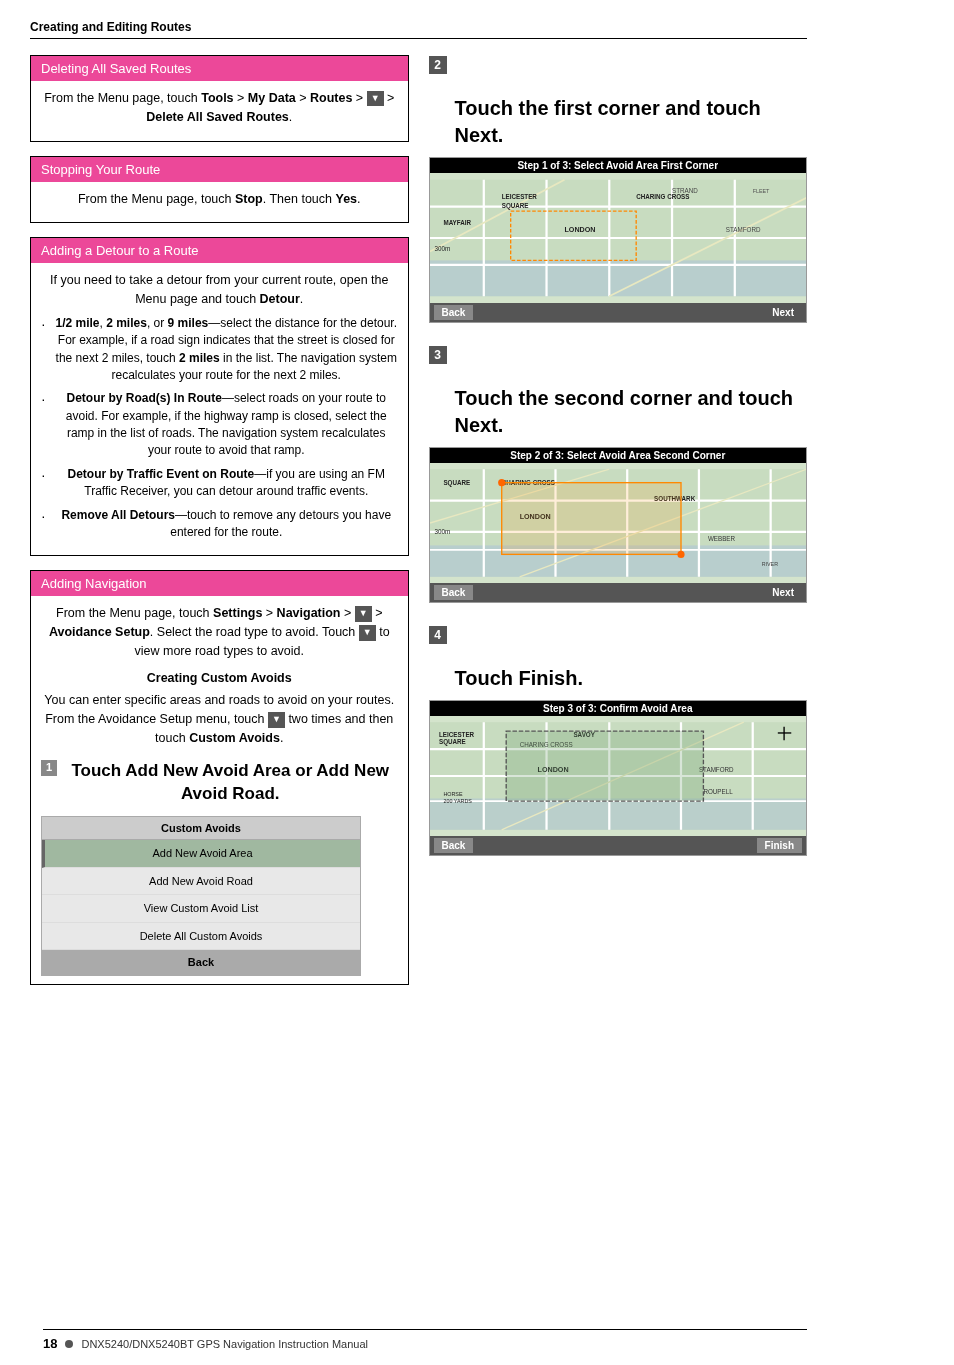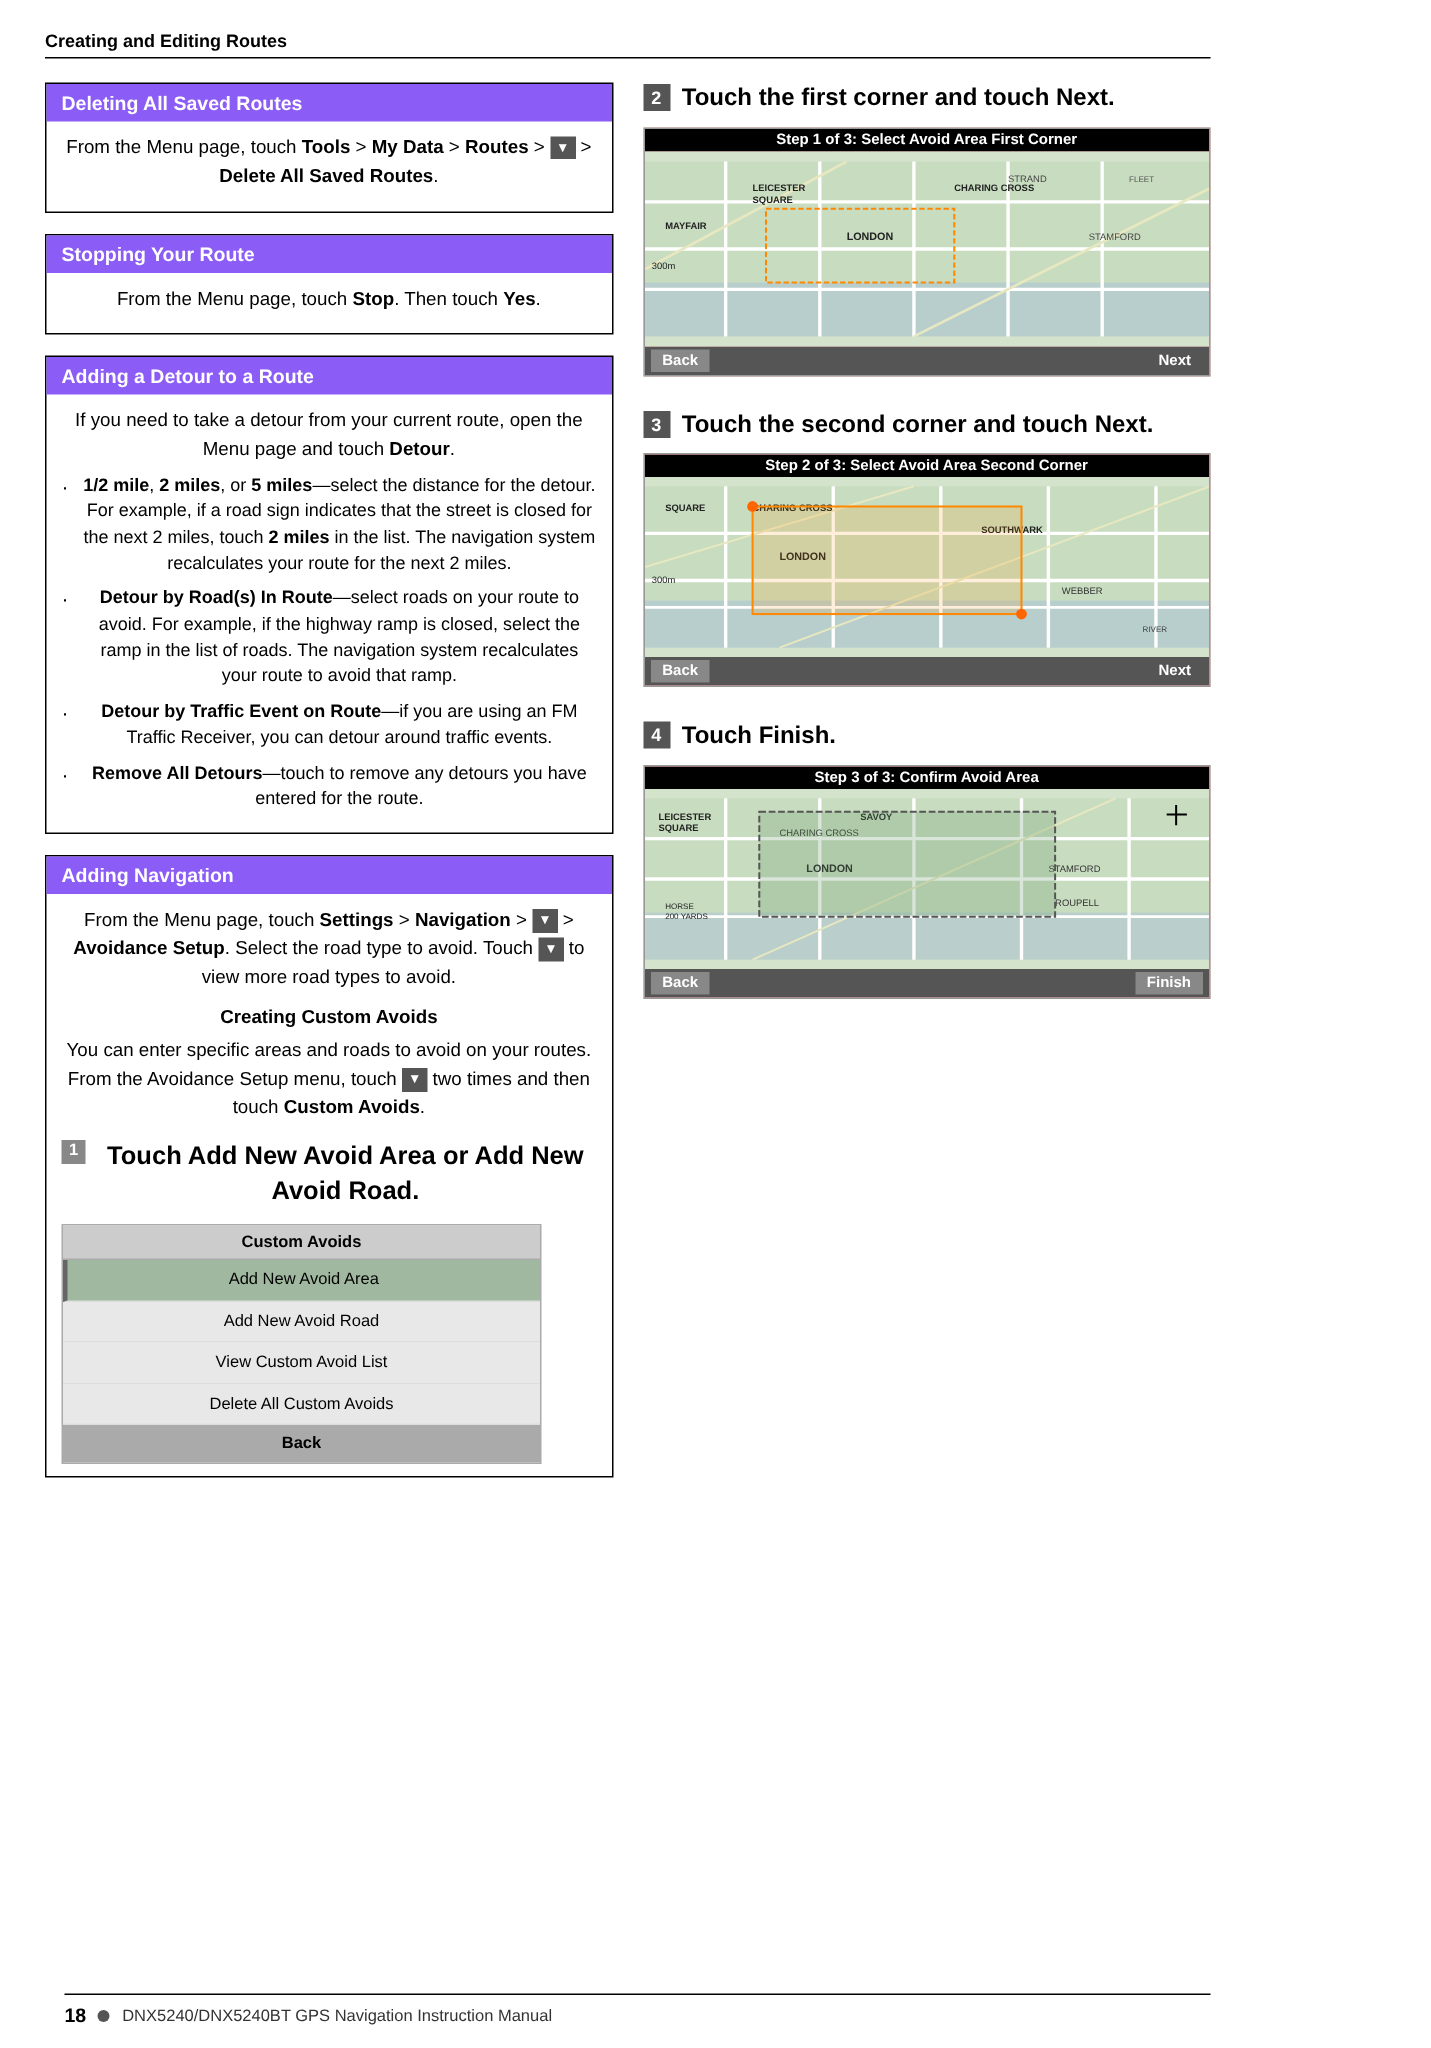--- a/index.html
+++ b/index.html
@@ -34,23 +34,23 @@
     }
     .right-col {
       flex: 1;
       max-width: 450px;
     }
     .section-box {
       border: 1px solid #000;
       margin-bottom: 14px;
     }
     .section-title {
-      background: #8b5cf6;
-      color: #fff;
-      font-weight: bold;
+      background: #ec4899;
+      color: #fff;
+      font-weight: normal;
       font-size: 13px;
       padding: 5px 10px;
     }
     .section-body {
       padding: 8px 10px;
       font-size: 12.5px;
       line-height: 1.5;
       text-align: center;
     }
     .section-body p {
@@ -91,23 +91,24 @@
       min-width: 18px;
       height: 18px;
       display: inline-flex;
       align-items: center;
       justify-content: center;
       margin-right: 8px;
       margin-top: 1px;
       flex-shrink: 0;
     }
     .step-text {
-      font-size: 16px;
+      font-size: 20px;
       font-weight: bold;
       line-height: 1.35;
+      margin-top: 40px;
     }
     .map-img {
       width: 100%;
       border: 1px solid #999;
       background: #fca5a5;
       position: relative;
       overflow: hidden;
     }
     .map-title-bar {
       background: #000;
@@ -266,21 +267,21 @@
         <div class="section-body">
           <p>From the Menu page, touch <b>Stop</b>. Then touch <b>Yes</b>.</p>
         </div>
       </div>
 
       <div class="section-box">
         <div class="section-title">Adding a Detour to a Route</div>
         <div class="section-body">
           <p>If you need to take a detour from your current route, open the Menu page and touch <b>Detour</b>.</p>
           <ul class="bullet-list">
-            <li><b>1/2 mile</b>, <b>2 miles</b>, or <b>5 miles</b>—select the distance for the detour. For example, if a road sign indicates that the street is closed for the next 2 miles, touch <b>2 miles</b> in the list. The navigation system recalculates your route for the next 2 miles.</li>
+            <li><b>1/2 mile</b>, <b>2 miles</b>, or <b>9 miles</b>—select the distance for the detour. For example, if a road sign indicates that the street is closed for the next 2 miles, touch <b>2 miles</b> in the list. The navigation system recalculates your route for the next 2 miles.</li>
             <li><b>Detour by Road(s) In Route</b>—select roads on your route to avoid. For example, if the highway ramp is closed, select the ramp in the list of roads. The navigation system recalculates your route to avoid that ramp.</li>
             <li><b>Detour by Traffic Event on Route</b>—if you are using an FM Traffic Receiver, you can detour around traffic events.</li>
             <li><b>Remove All Detours</b>—touch to remove any detours you have entered for the route.</li>
           </ul>
         </div>
       </div>
 
       <div class="section-box">
         <div class="section-title">Adding Navigation</div>
         <div class="section-body">

